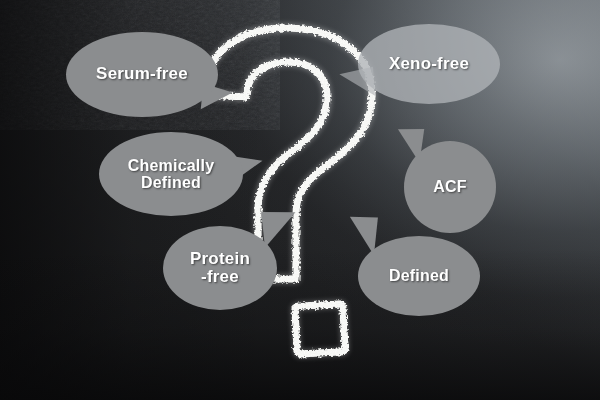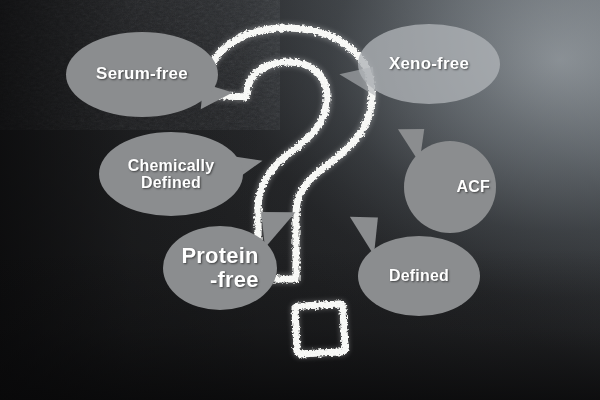--- a/index.html
+++ b/index.html
@@ -103,22 +103,22 @@
     z-index: 3;
     padding: 0 6px;
   }
   .bubble.translucent .body { background: rgba(176,180,183,0.78); }
   .bubble.translucent .tail  { opacity: 0.80; }
 
   
   #b-serum   { left: 66px;  top: 32px;  width: 152px; height: 85px;  font-size: 17px; }
   #b-xeno    { left: 358px; top: 24px;  width: 142px; height: 80px;  font-size: 17px; }
   #b-chem    { left: 99px;  top: 132px; width: 144px; height: 84px;  font-size: 16px; }
-  #b-acf     { left: 404px; top: 141px; width: 92px;  height: 92px;  font-size: 16px; justify-content: flex-end; }
-  #b-protein { left: 163px; top: 226px; width: 114px; height: 84px;  font-size: 22px; text-align: right; }
+  #b-acf     { left: 404px; top: 141px; width: 92px;  height: 92px;  font-size: 16px; }
+  #b-protein { left: 163px; top: 226px; width: 114px; height: 84px;  font-size: 17px; }
   #b-defined { left: 358px; top: 236px; width: 122px; height: 80px;  font-size: 16px; }
 
   
   #b-serum .tail {
     right: -14px; top: 53px;
     border-left: 30px solid #8b8d8f;
     border-top: 6px solid transparent;
     border-bottom: 20px solid transparent;
     transform: rotate(6deg);
   }

